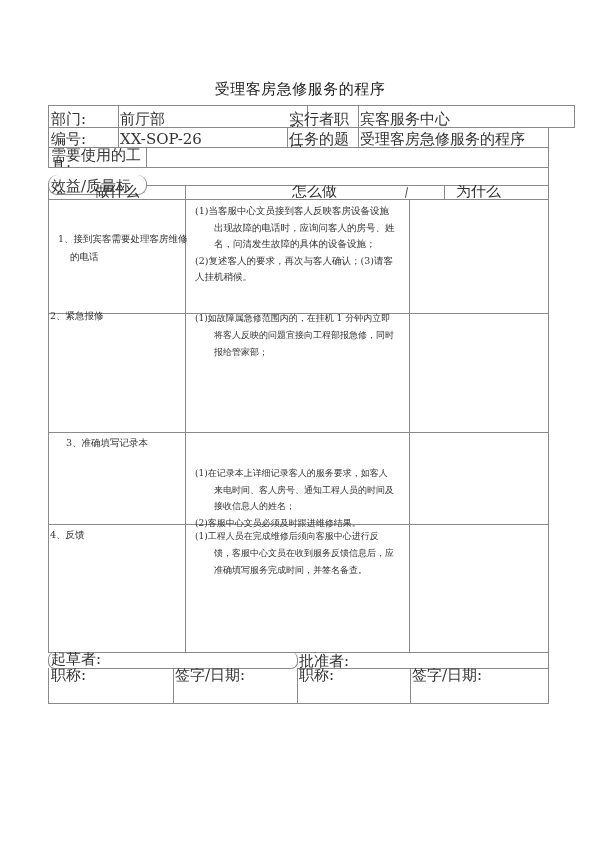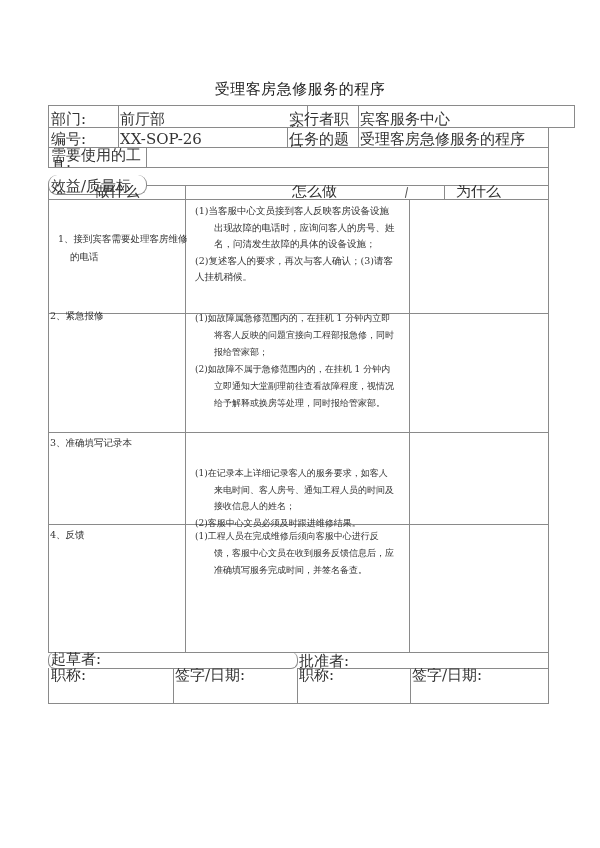--- a/index.html
+++ b/index.html
@@ -51,27 +51,26 @@
   <div class="step">(1)当客服中心文员接到客人反映客房设备设施出现故障的电话时，应询问客人的房号、姓名，问清发生故障的具体的设备设施；</div>
   <div class="step noindent">(2)复述客人的要求，再次与客人确认；(3)请客人挂机稍候。</div>
 </div>
 
 <div class="cell nob-t" style="left:48px;top:313px;width:138px;height:120px;"></div>
 <div class="cell nob-t" style="left:185px;top:313px;width:225px;height:120px;border-left:none;"></div>
 <div class="cell nob-t" style="left:409px;top:313px;width:140px;height:120px;border-left:none;"><span></span></div>
 <div class="txt" style="left:50px;top:307px;width:126px;">2、紧急报修</div>
 <div class="steps" style="left:195px;top:310px;width:200px;font-size:9px;line-height:17px;">
   <div class="step">(1)如故障属急修范围内的，在挂机 1 分钟内立即将客人反映的问题宜接向工程部报急修，同时报给管家部；</div>
-  <div class="step">(2)如故障不属于急修范围内的，在挂机 1 分钟内立即通知大堂副理前往查看故障程度，视情况给予解释或换房等处理，同时报给管家部。</div>
 </div>
 
 <div class="cell nob-t" style="left:48px;top:432px;width:138px;height:93px;"></div>
 <div class="cell nob-t" style="left:185px;top:432px;width:225px;height:93px;border-left:none;"></div>
 <div class="cell nob-t" style="left:409px;top:432px;width:140px;height:93px;border-left:none;"><span></span></div>
-<div class="txt" style="left:50px;top:434px;width:126px;">3、准确填写记录本</div>
+<div class="txt" style="left:50px;top:434px;width:126px;padding-left:16px;">3、准确填写记录本</div>
 <div class="steps" style="left:195px;top:465px;width:200px;font-size:9px;line-height:16.5px;">
   <div class="step">(1)在记录本上详细记录客人的服务要求，如客人来电时间、客人房号、通知工程人员的时间及接收信息人的姓名；</div>
   <div class="step noindent">(2)客服中心文员必须及时跟进维修结果。</div>
 </div>
 
 <div class="cell nob-t" style="left:48px;top:524px;width:138px;height:129px;"></div>
 <div class="cell nob-t" style="left:185px;top:524px;width:225px;height:129px;border-left:none;"></div>
 <div class="cell nob-t" style="left:409px;top:524px;width:140px;height:129px;border-left:none;"><span></span></div>
 <div class="txt" style="left:50px;top:526px;width:126px;">4、反馈</div>
 <div class="steps" style="left:195px;top:528px;width:200px;font-size:9px;line-height:17px;">

